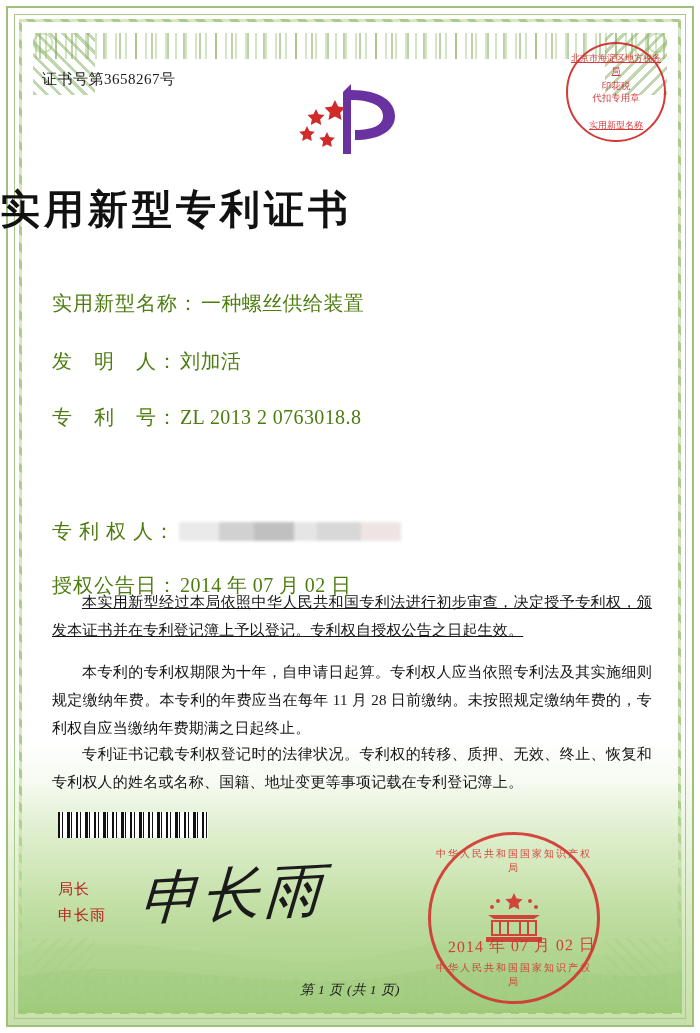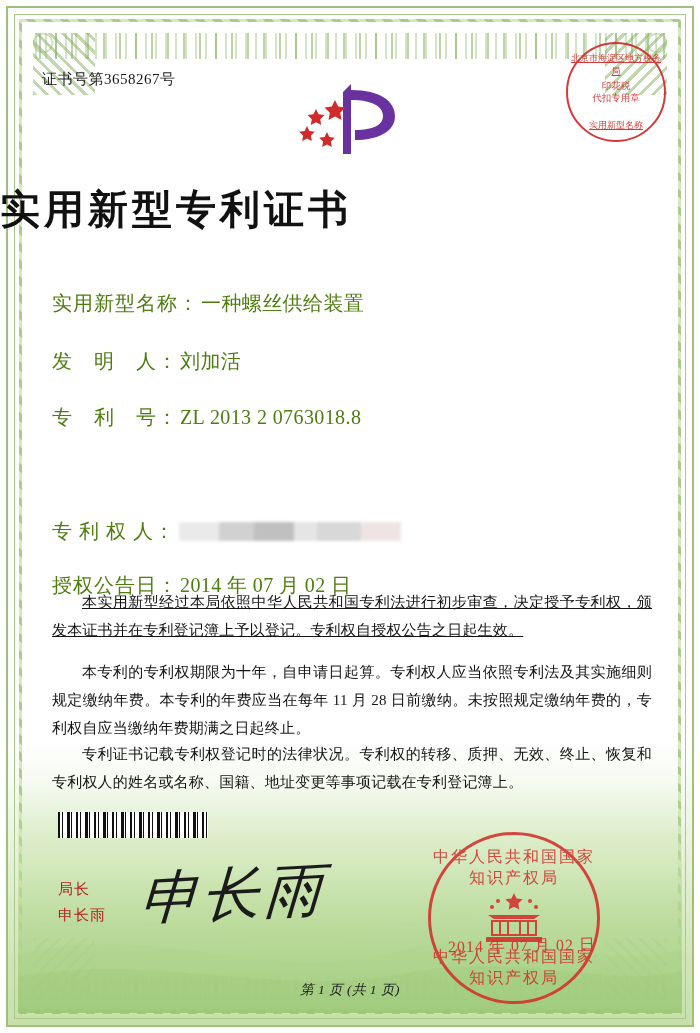--- a/index.html
+++ b/index.html
@@ -241,21 +241,21 @@
   .seal-main .emblem {
     position: absolute;
     left: 50%; top: 50%;
     transform: translate(-50%,-50%);
     width: 72px; height: 62px;
   }
   .seal-main .ring-label {
     position: absolute;
     left: 0; right: 0;
     text-align: center;
-    font-size: 16px;
+    font-size: 10px;
     letter-spacing: 2px;
   }
   .seal-main .ring-label.top { top: 12px; }
   .seal-main .ring-label.bottom { bottom: 12px; }
 
   .seal-date {
     position: absolute;
     left: 448px; top: 936px;
     font-size: 16px;
     color: #d3302c;

